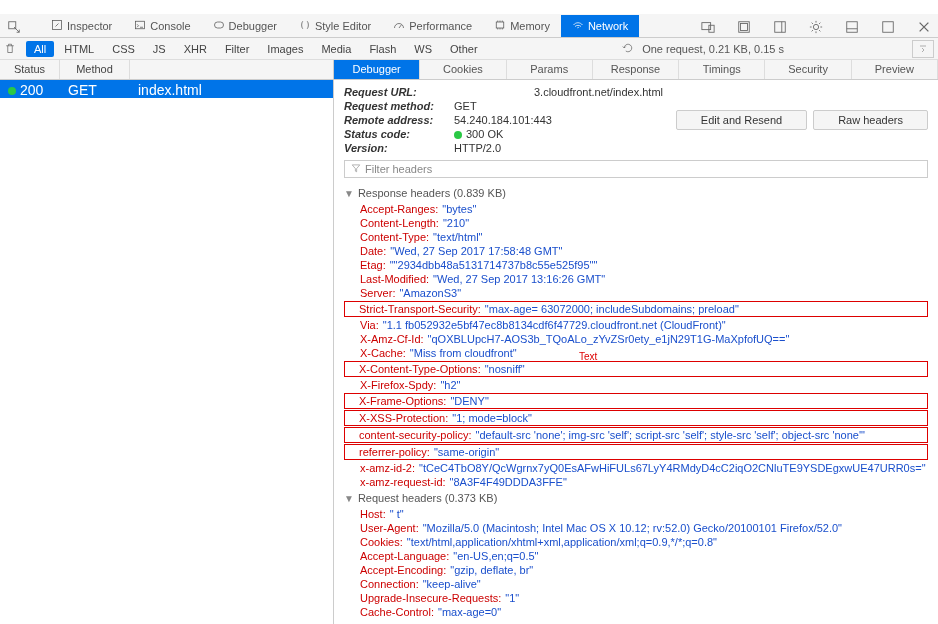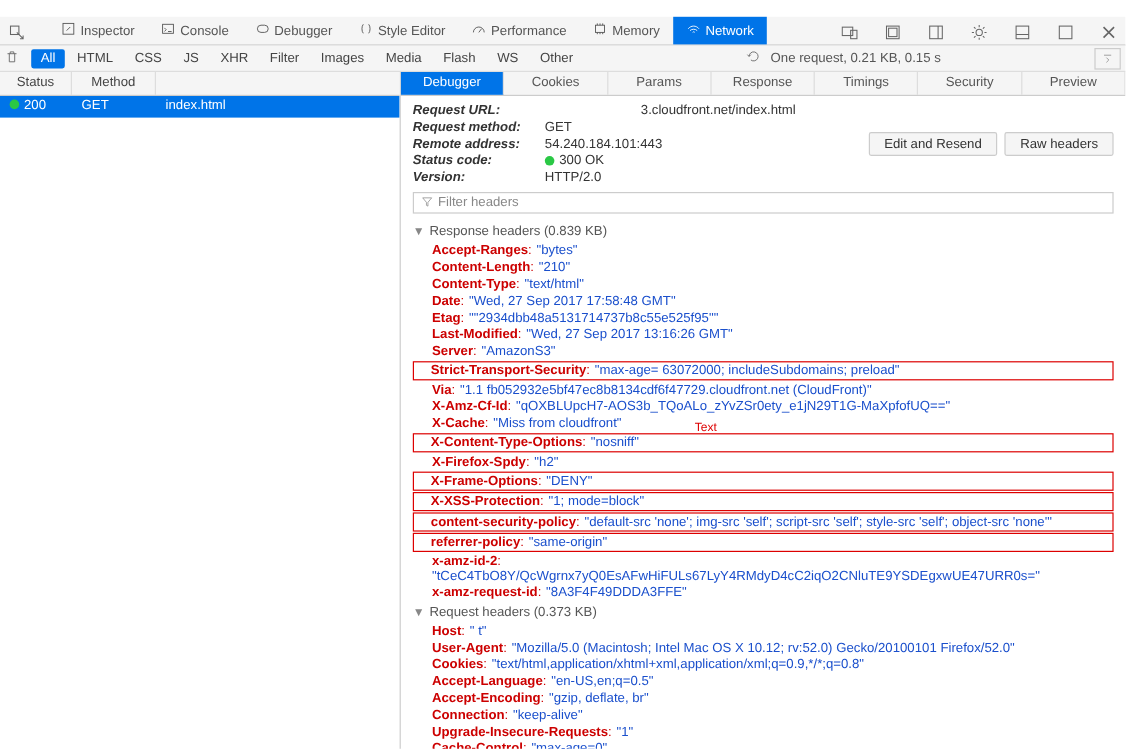--- a/index.html
+++ b/index.html
@@ -13,40 +13,40 @@
 .filter-row .fbtn { padding: 2px 8px; cursor: pointer; font-size: 11px; color: #444; border-radius: 2px; }
 .filter-row .fbtn.active { background: #0074e8; color: #fff; }
 .filter-row .stats { margin-left: auto; color: #555; display: flex; align-items: center; gap: 8px; text-align: center; }
 .filter-row .urlfilter { border: 1px solid #ccc; padding: 2px 6px; font-size: 11px; width: 120px; background: #fff; display: flex; align-items: center; gap: 4px; color: #888; margin-top: 45px; }
 .filter-row .throttle { border: 1px solid #ccc; padding: 2px 4px; width: 22px; height: 18px; display:flex; align-items:center; justify-content:center; cursor:pointer; }
 .main { display: flex; height: calc(624px - 46px); }
 .left { width: 334px; border-right: 1px solid #ccc; display: flex; flex-direction: column; }
 .left .cols { display: flex; height: 20px; background: #f5f5f5; border-bottom: 1px solid #ccc; font-size: 11px; color: #444; }
 .left .cols > div { padding: 3px 8px; border-right: 1px solid #ddd; text-align: center; }
 .left .rows { flex:1; overflow:auto; }
-.left .row { display: flex; height: 18px; font-size: 11px; cursor:pointer; }
+.left .row { display: flex; height: 18px; font-size: 14px; cursor:pointer; }
 .left .row.sel { background: #0074e8; color: #fff; }
 .left .row > div { padding: 2px 8px; }
 .dot { display:inline-block; width:8px; height:8px; border-radius:50%; background:#2ac845; margin-right:4px; }
 .right { flex:1; display:flex; flex-direction:column; overflow:hidden; }
 .detail-tabs { display:flex; height:20px; background:#f5f5f5; border-bottom:1px solid #ccc; font-size:11px; }
 .detail-tabs > div { flex:1; text-align:center; padding:3px 0; cursor:pointer; color:#555; border-right:1px solid #ddd; }
 .detail-tabs > div.active { background:#0074e8; color:#fff; }
 .detail-body { flex:1; overflow:auto; padding:6px 10px; font-size:11px; position:relative; }
 .summary-row { display:flex; margin-bottom:2px; }
 .summary-row .lbl { font-weight:bold; color:#333; width:110px;font-style:italic; }
 .summary-row .val { color:#333; }
 .status-dot { display:inline-block; width:8px; height:8px; border-radius:50%; background:#2ac845; margin-right:4px; vertical-align:middle; }
 .action-btns { position:absolute; top:30px; right:10px; display:flex; gap:6px; }
-.action-btns > div { border:1px solid #ccc; padding:3px 12px; background:#f5f5f5; font-size:11px; cursor:pointer; border-radius:2px; }
+.action-btns > div { border:1px solid #ccc; padding:3px 24px; background:#f5f5f5; font-size:11px; cursor:pointer; border-radius:2px; }
 .filter-headers { border:1px solid #ccc; padding:2px 6px; margin:6px 0; font-size:11px; color:#888; display:flex; align-items:flex-start; gap:4px; background:#fff; }
 .section-hdr { display:flex; align-items:center; gap:4px; padding:3px 0; font-size:11px; color:#555; cursor:pointer; }
 .section-hdr .tw { color:#888; font-size:10px; }
 .header-line { padding:1px 0 1px 16px; font-size:11px; display:flex; flex-wrap:wrap; }
-.header-line .hname { color:#c00; font-weight:bold; }
+.header-line .hname { color:#c00; font-weight:normal; }
 .header-line .hcolon { color:#c00; margin-right:4px; }
 .header-line .hval { color:#1a4fcc; }
 .header-line.boxed { border:1.5px solid #d00; margin:1px 0; padding-left:14px; padding-right:2px; }
 .annot { color:#d00; font-size:10px; position:absolute; }
 </style>
 </head>
 <body>
 
 <div class="toolbar">
   <div class="iconbtn">

